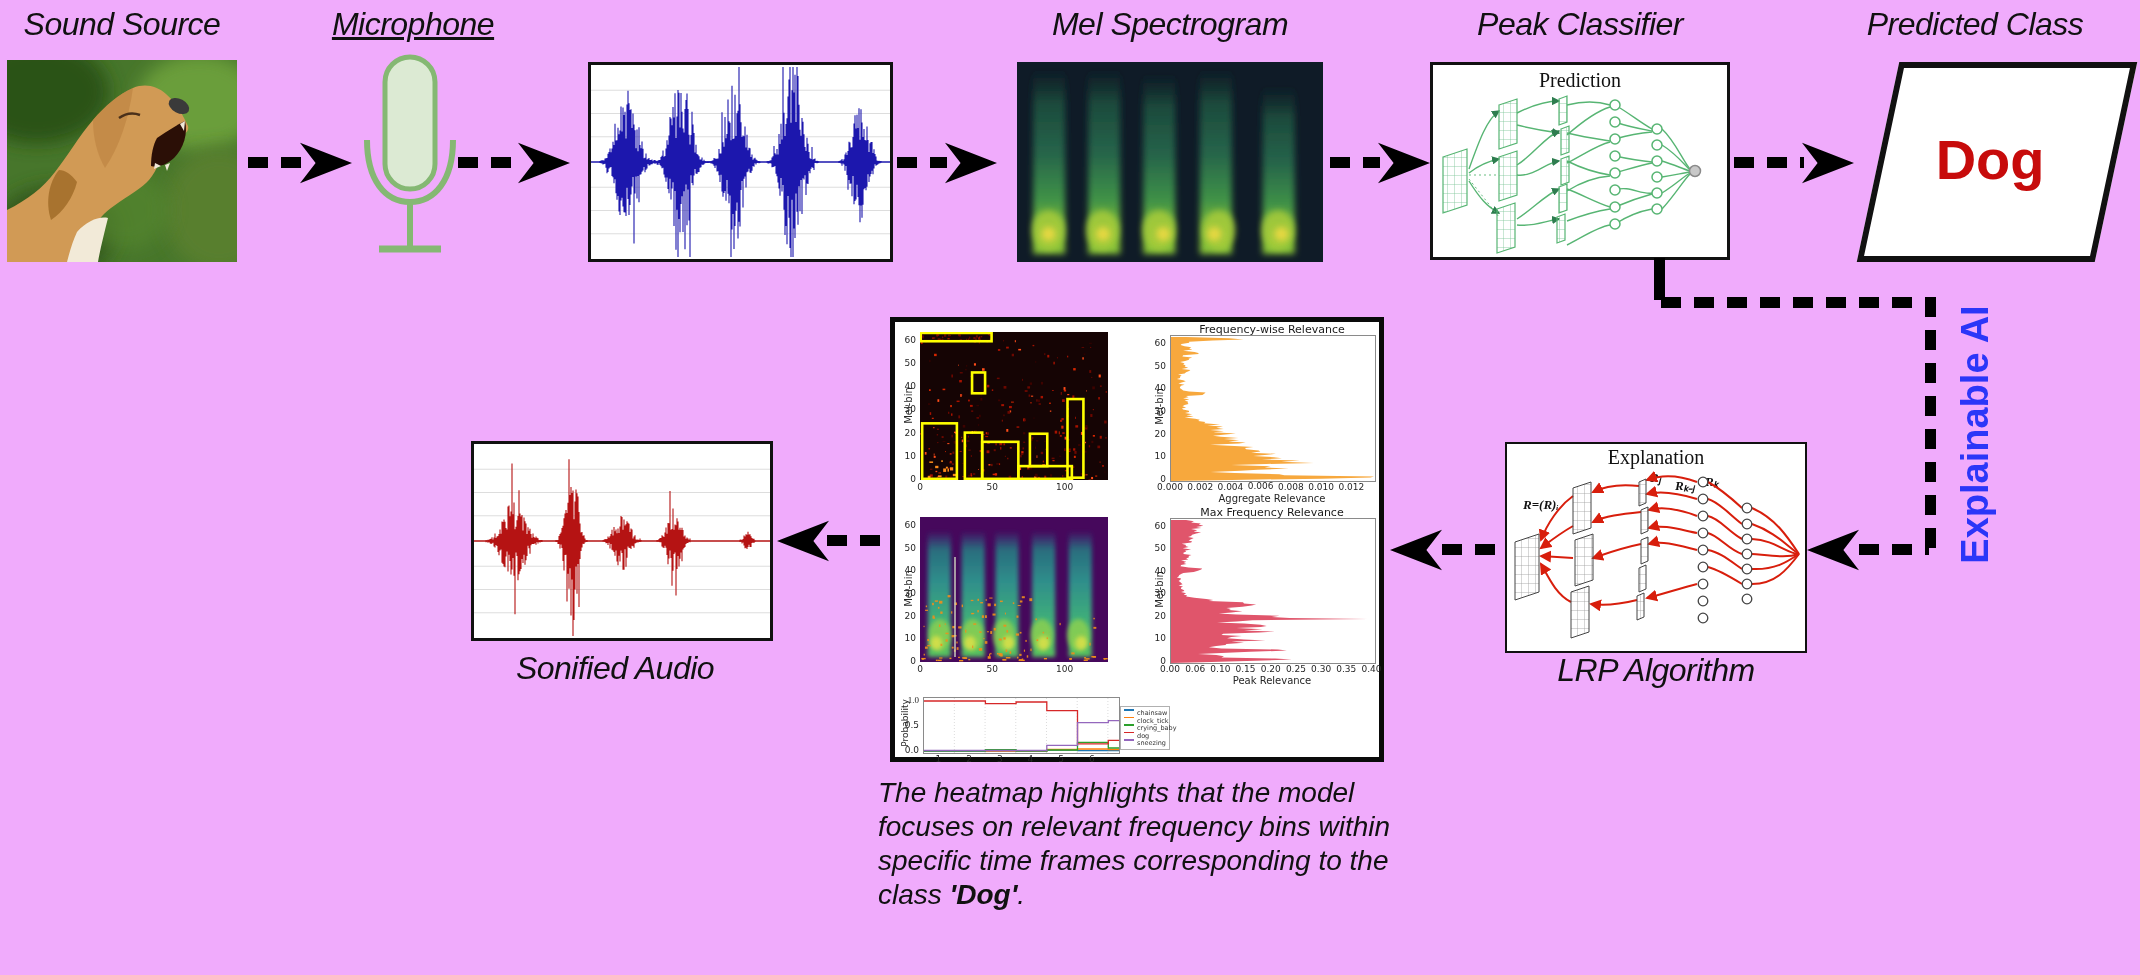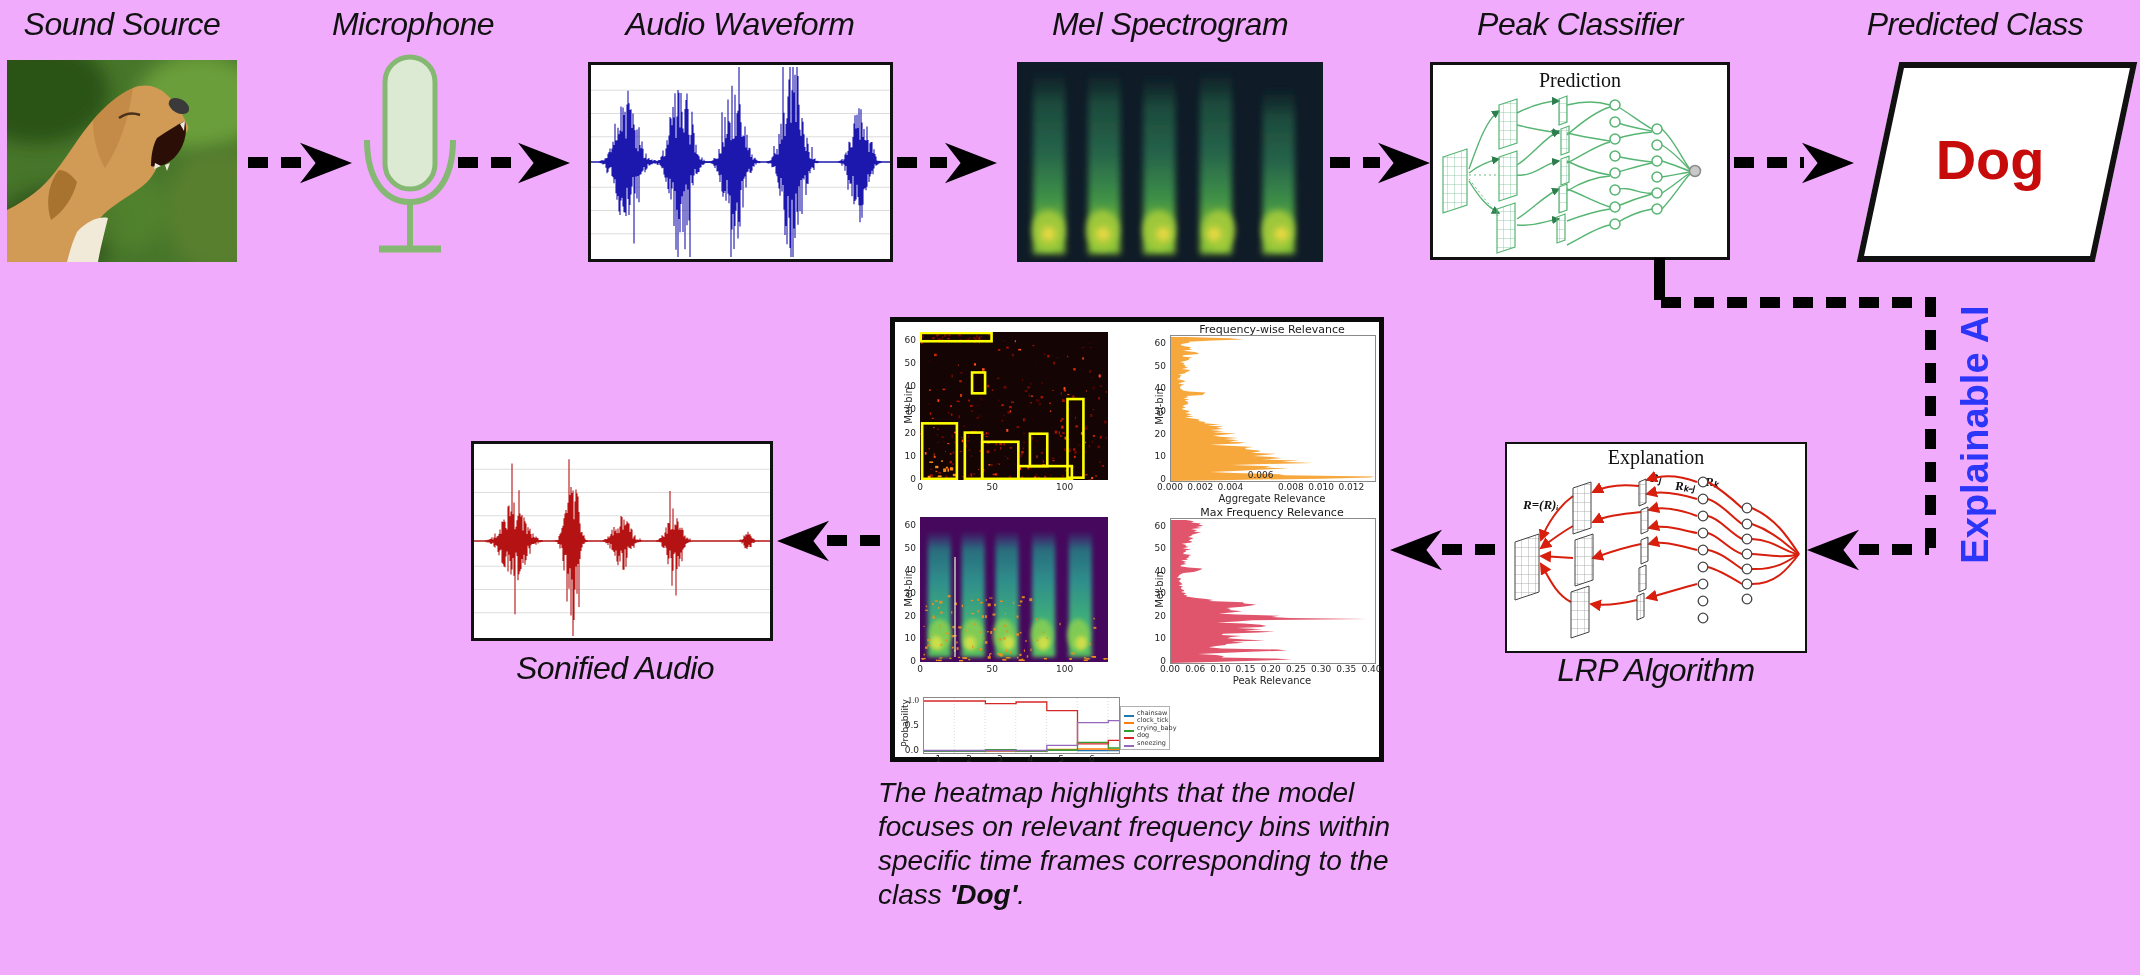--- a/index.html
+++ b/index.html
@@ -32,35 +32,34 @@
   .tick{position:absolute;font-family:"DejaVu Sans",sans-serif;font-size:9px;color:#262626;white-space:nowrap;}
   .tick.cx{transform:translateX(-50%);}
   .tick.ry{transform:translate(-100%,-50%);}
   .axlab{position:absolute;font-family:"DejaVu Sans",sans-serif;font-size:10px;color:#262626;
          text-align:center;white-space:nowrap;}
   .rot{transform:rotate(-90deg);}
   .sub-title{position:absolute;font-family:"DejaVu Sans",sans-serif;font-size:11px;color:#1a1a1a;
              text-align:center;width:204px;}
   #pr-legend{position:absolute;left:225px;top:384px;width:50px;background:#fff;border:1px solid #b0b0b0;
              padding:2px 3px;box-sizing:border-box;}
-  .leg-row{display:flex;align-items:flex-end;height:7.5px;}
+  .leg-row{display:flex;align-items:flex-start;height:7.5px;}
   .leg-line{width:10px;height:1.6px;margin-right:3px;flex:0 0 auto;}
   .leg-name{font-family:"DejaVu Sans",sans-serif;font-size:6.5px;color:#333;white-space:nowrap;}
   #caption{position:absolute;left:878px;top:776px;width:560px;font-style:italic;
            font-size:28px;line-height:34px;color:#111;}
   svg{display:block;}
 </style>
 </head>
 <body>
 
 <div id="canvas">
 
   <span class="stage-label" style="left:122px;top:6px;">Sound Source</span>
-  <span class="stage-label" style="left:413px;top:6px;">Microphone</span>
-  <span class="stage-label" style="left:740px;top:6px;">Audio Waveform</span>
+  <span class="stage-label" style="left:413px;top:6px;text-decoration:underline;">Microphone</span>
   <span class="stage-label" style="left:1170px;top:6px;">Mel Spectrogram</span>
   <span class="stage-label" style="left:1580px;top:6px;">Peak Classifier</span>
   <span class="stage-label" style="left:1975px;top:6px;">Predicted Class</span>
 
   <div style="position:absolute;left:7px;top:60px;width:230px;height:202px;">
     <svg width="230" height="202" viewBox="0 0 230 202">
       <defs>
           <filter id="bgblur" x="-40%" y="-40%" width="180%" height="180%">
             <feGaussianBlur stdDeviation="9"></feGaussianBlur>
           </filter>
@@ -912,21 +911,21 @@
       <span class="tick ry" style="left: 271px; top: 156.867px;">0</span>
       <span class="tick ry" style="left: 271px; top: 134.211px;">10</span>
       <span class="tick ry" style="left: 271px; top: 111.555px;">20</span>
       <span class="tick ry" style="left: 271px; top: 88.8984px;">30</span>
       <span class="tick ry" style="left: 271px; top: 66.2422px;">40</span>
       <span class="tick ry" style="left: 271px; top: 43.5859px;">50</span>
       <span class="tick ry" style="left: 271px; top: 20.9297px;">60</span>
       <span class="tick cx" style="left: 275px; top: 160px;">0.000</span>
       <span class="tick cx" style="left: 305.222px; top: 160px;">0.002</span>
       <span class="tick cx" style="left: 335.444px; top: 160px;">0.004</span>
-      <span class="tick cx" style="left: 365.667px; top: 148px;">0.006</span>
+      <span class="tick cx" style="left: 365.667px; top: 159px;">0.006</span>
       <span class="tick cx" style="left: 395.889px; top: 160px;">0.008</span>
       <span class="tick cx" style="left: 426.111px; top: 160px;">0.010</span>
       <span class="tick cx" style="left: 456.333px; top: 160px;">0.012</span>
       <span class="tick ry" style="left: 271px; top: 338.875px;">0</span>
       <span class="tick ry" style="left: 271px; top: 316.375px;">10</span>
       <span class="tick ry" style="left: 271px; top: 293.875px;">20</span>
       <span class="tick ry" style="left: 271px; top: 271.375px;">30</span>
       <span class="tick ry" style="left: 271px; top: 248.875px;">40</span>
       <span class="tick ry" style="left: 271px; top: 226.375px;">50</span>
       <span class="tick ry" style="left: 271px; top: 203.875px;">60</span>

